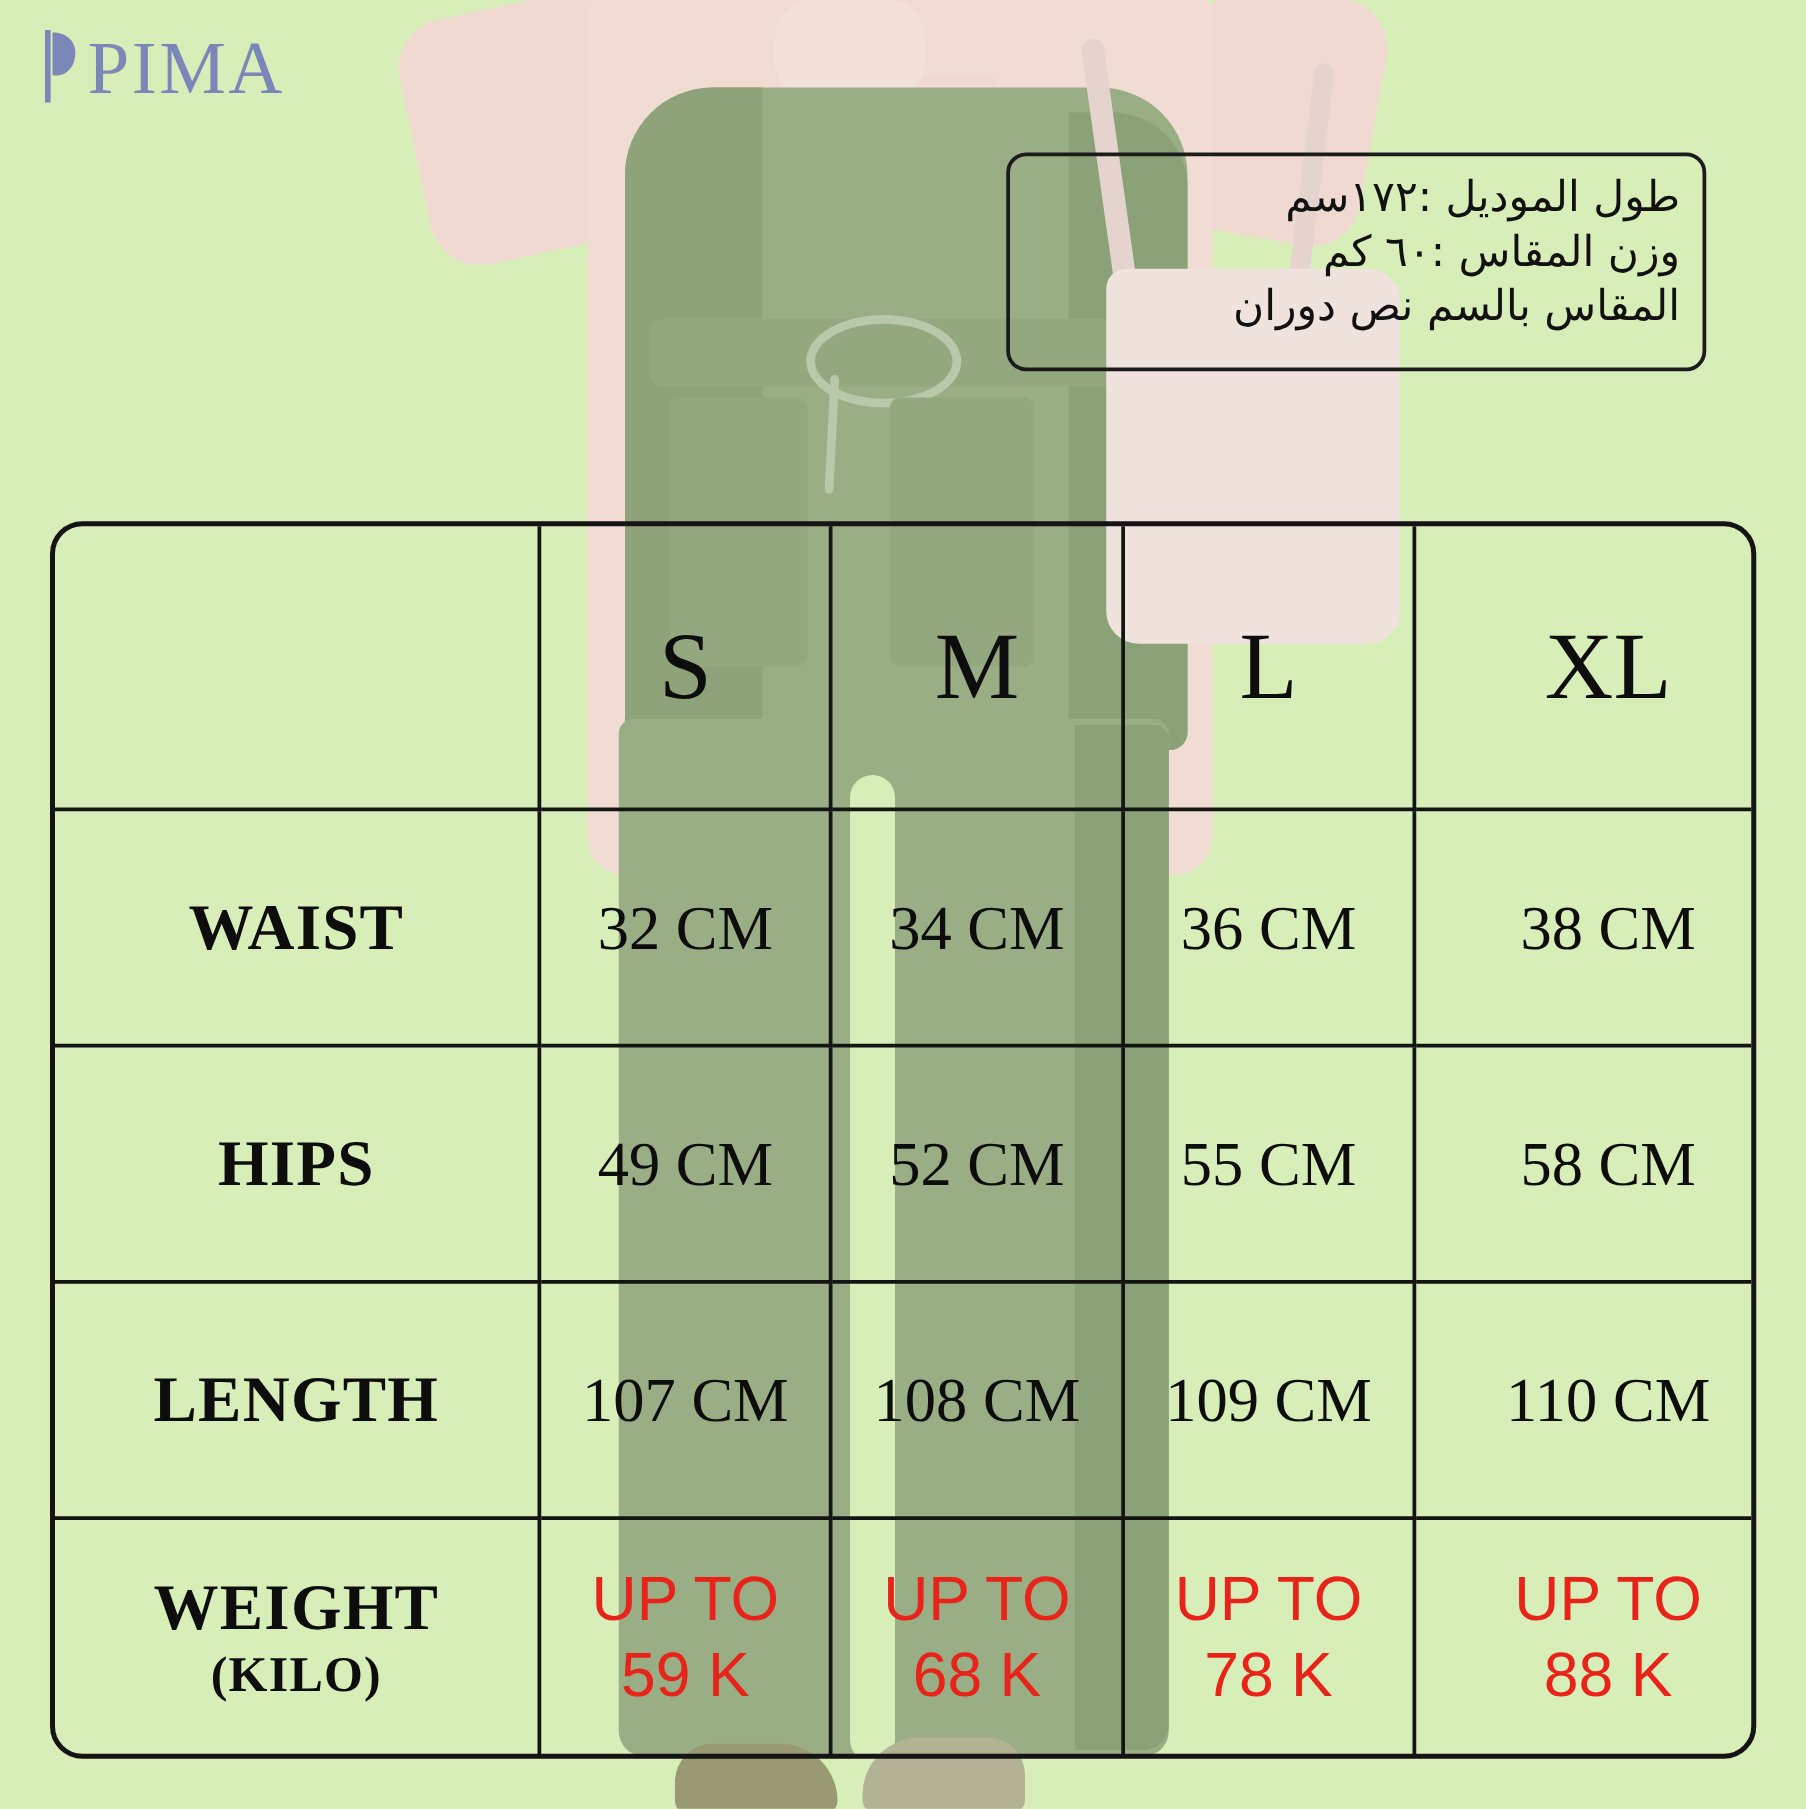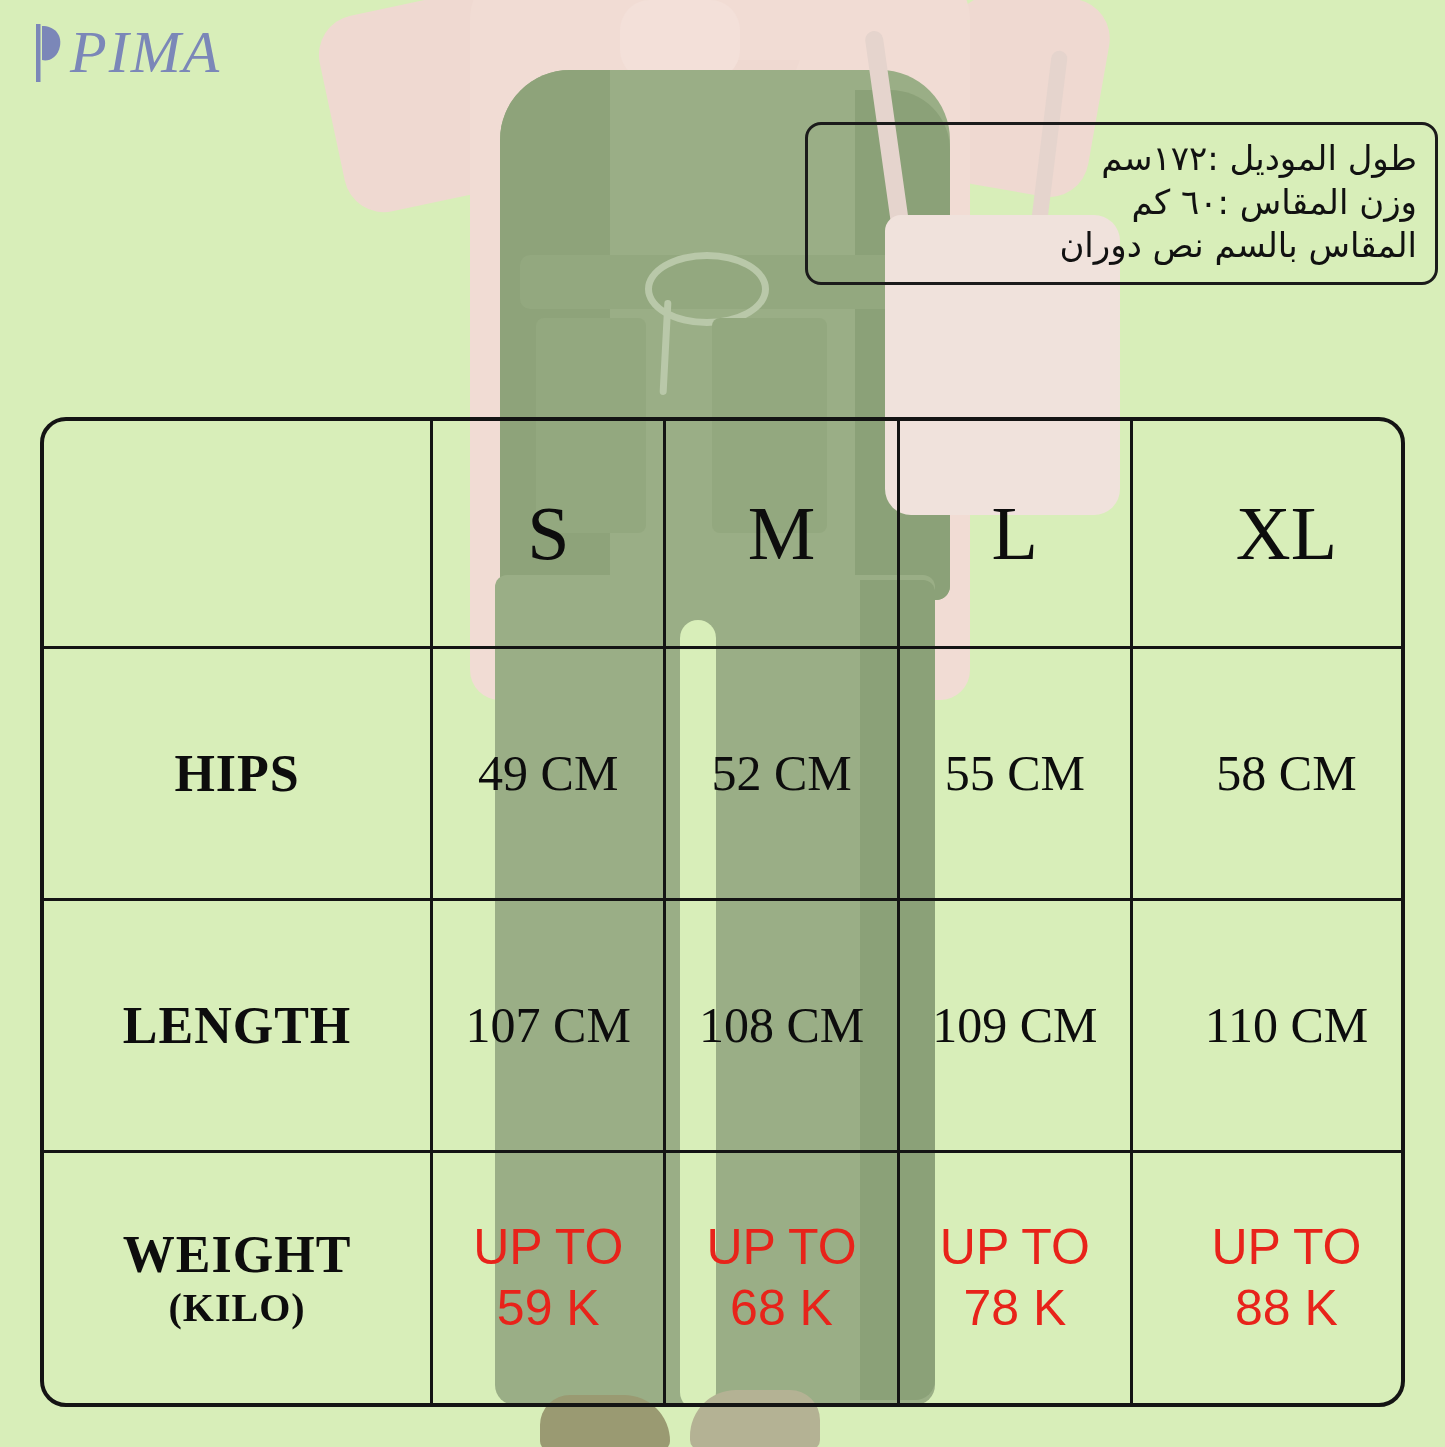--- a/index.html
+++ b/index.html
@@ -174,46 +174,45 @@
     width: 120px; height: 80px;
     background: #f3e0d9;
     border-radius: 30px;
   }
 
   
   #logo {
     position: absolute;
     left: 36px; top: 22px;
     display: flex;
-    align-items: flex-start;
+    align-items: flex-end;
     z-index: 5;
-    font-style: italic;
   }
   #logo .mark {
     width: 30px; height: 62px;
     position: relative;
     margin-right: 4px;
   }
   #logo .mark svg { display: block; }
   #logo .wordmark {
     font-family: "Liberation Serif", serif;
     font-size: 60px;
     letter-spacing: 2px;
     color: #7b87b8;
     line-height: 1;
   }
 
   
   #model-info {
     position: absolute;
     left: 805px; top: 122px;
-    width: 633px;
+    width: 560px;
     border: 3px solid #1b1b1b;
     border-radius: 16px;
-    padding: 12px 18px 14px 18px;
+    padding: 12px 18px 26px 18px;
     box-sizing: border-box;
     direction: rtl;
     text-align: right;
     z-index: 6;
   }
   #model-info div {
     font-family: "DejaVu Sans", sans-serif;
     font-size: 34px;
     line-height: 1.28;
     color: #111;
@@ -333,20 +332,27 @@
       <tr>
         <th class="col-label"></th>
         <th class="col-size">S</th>
         <th class="col-size">M</th>
         <th class="col-size">L</th>
         <th class="col-size">XL</th>
       </tr>
     </thead>
     <tbody>
       <tr>
+        <td class="row-label">WAIST</td>
+        <td class="cell-val">32 CM</td>
+        <td class="cell-val">34 CM</td>
+        <td class="cell-val">36 CM</td>
+        <td class="cell-val">38 CM</td>
+      </tr>
+      <tr>
         <td class="row-label">HIPS</td>
         <td class="cell-val">49 CM</td>
         <td class="cell-val">52 CM</td>
         <td class="cell-val">55 CM</td>
         <td class="cell-val">58 CM</td>
       </tr>
       <tr>
         <td class="row-label">LENGTH</td>
         <td class="cell-val">107 CM</td>
         <td class="cell-val">108 CM</td>

